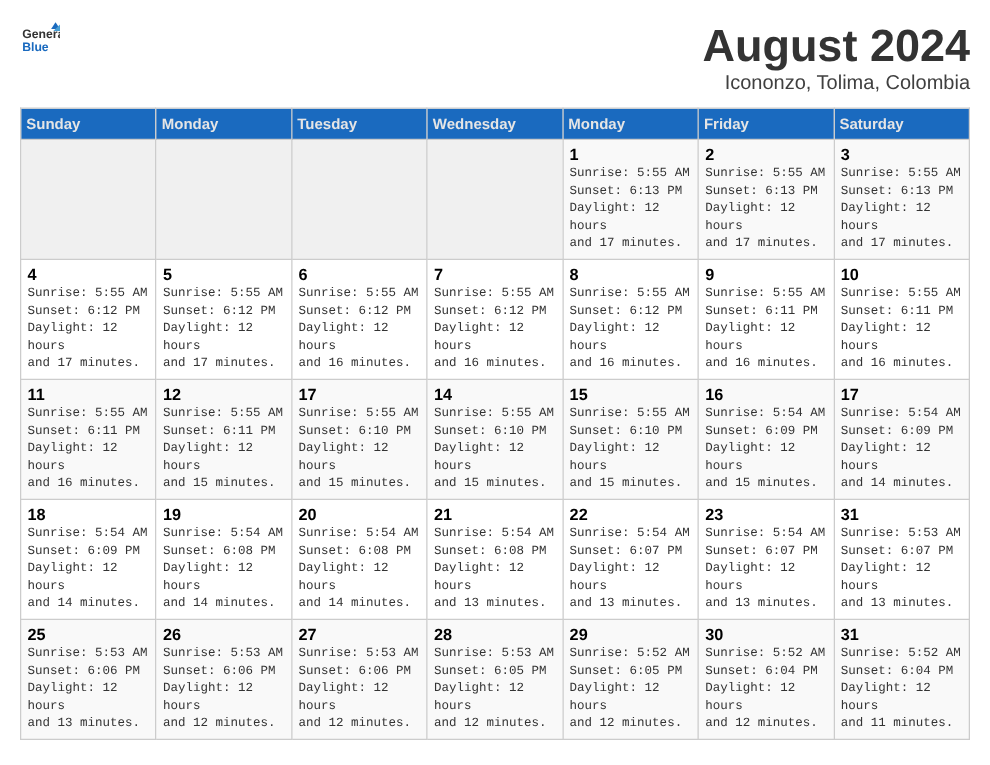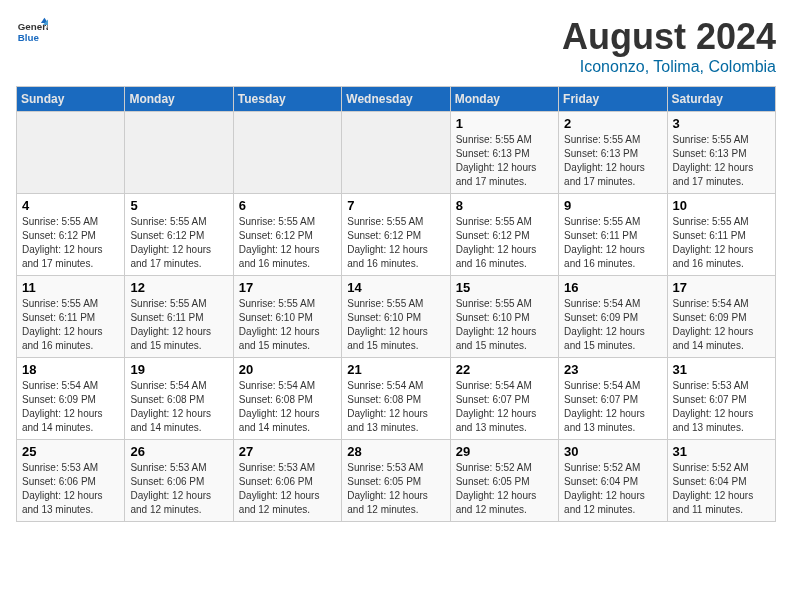--- a/index.html
+++ b/index.html
@@ -27,21 +27,21 @@
     }
     .title-block { text-align: right; }
     .main-title {
       font-size: 36px;
       font-weight: bold;
       color: #333;
       margin-left: 23px;
     }
     .subtitle {
       font-size: 16px;
-      color: #0369a1;
+      color: #404040;
     }
     table {
       width: 100%;
       border-collapse: collapse;
       font-size: 11px;
     }
     thead tr th {
       background: #1a6abf;
       color: #e5e5e5;
       padding: 5px 4px;
@@ -62,20 +62,21 @@
     .day-num {
       font-weight: bold;
       font-size: 13px;
       display: block;
       margin-bottom: 2px;
     }
     .day-info {
       font-size: 10px;
       color: #333;
       line-height: 1.4;
+      font-family: Liberation Mono, monospace;
     }
     .empty-cell { background: #f0f0f0 !important; }
   </style>
 </head>
 <body>
 
 <div class="header">
   <div class="logo">
     <svg class="logo-icon" viewBox="0 0 36 36">
       <text x="2" y="16" font-size="11" font-weight="bold" fill="#333">General</text>

